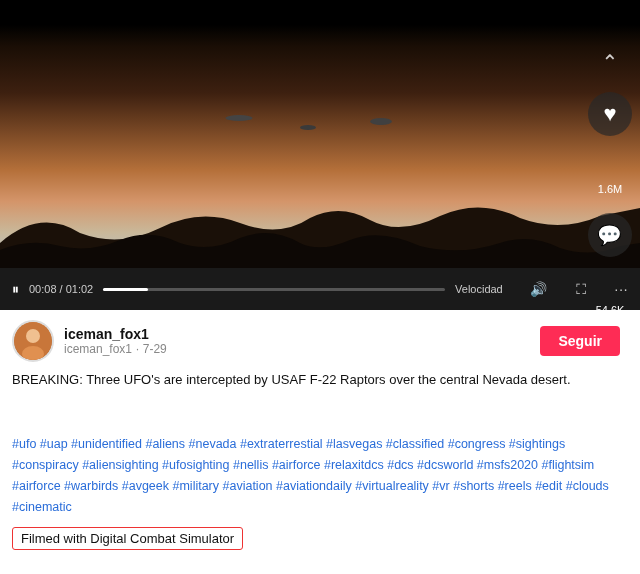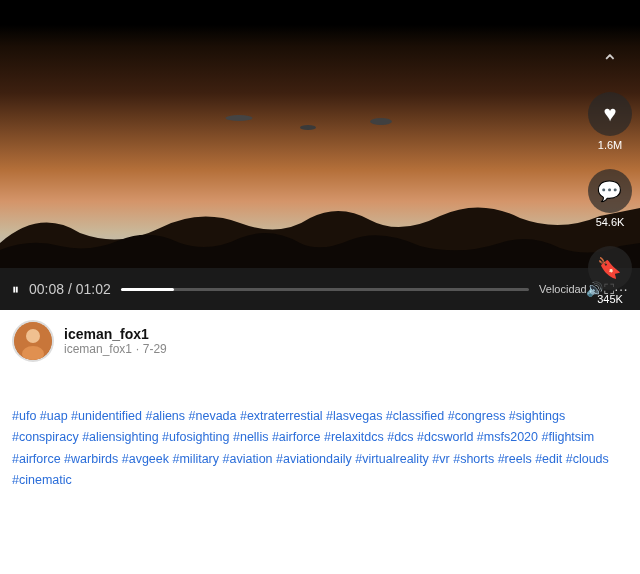--- a/index.html
+++ b/index.html
@@ -115,20 +115,21 @@
       border-radius: 50%;
       display: flex;
       align-items: center;
       justify-content: center;
     }
 
     .side-btn .btn-label {
       color: #fff;
       font-size: 11px;
       font-weight: 500;
+      margin-top: 44px;
     }
 
     .scroll-up-btn, .scroll-down-btn {
       color: #fff;
       font-size: 20px;
       cursor: pointer;
       opacity: 0.8;
       display: block;
       text-align: center;
     }
@@ -148,42 +149,42 @@
     }
 
     .ctrl-play {
       color: #fff;
       font-size: 14px;
       cursor: pointer;
     }
 
     .ctrl-time {
       color: #ccc;
-      font-size: 14px;
+      font-size: 11px;
       white-space: nowrap;
     }
 
     .progress-bar-container {
       flex: 1;
       height: 3px;
       background: #555;
       border-radius: 2px;
       position: relative;
     }
     .progress-fill {
       height: 100%;
       background: #fff;
       border-radius: 2px;
       width: 13%;
     }
 
     .ctrl-right {
       display: flex;
       align-items: center;
-      gap: 0;
+      gap: 28px;
       color: #ccc;
       font-size: 11px;
     }
 
     .ctrl-icon {
       color: #ccc;
       font-size: 14px;
       cursor: pointer;
     }
 
@@ -350,22 +351,25 @@
           <ellipse cx="19" cy="32" rx="11" ry="8" fill="#e09050"></ellipse>
         </svg>
       </div>
     </div>
     <div class="author-info">
       <div class="author-name">iceman_fox1</div>
       <div class="author-date">
         <span>iceman_fox1</span> · <span>7-29</span>
       </div>
     </div>
+    <button class="follow-btn">Seguir</button>
   </div>
 
   
+  <div class="description">BREAKING: Three UFO's are intercepted by USAF F-22 Raptors over the central Nevada desert.</div>
 
   
   <div class="hashtags">#ufo #uap #unidentified #aliens #nevada #extraterrestial #lasvegas #classified #congress #sightings #conspiracy #aliensighting #ufosighting #nellis #airforce #relaxitdcs #dcs #dcsworld #msfs2020 #flightsim #airforce #warbirds #avgeek #military #aviation #aviationdaily #virtualreality #vr #shorts #reels #edit #clouds #cinematic</div>
 
   
+  <div class="filmed-with">Filmed with Digital Combat Simulator</div>
 
 </div>
 
 </body></html>

